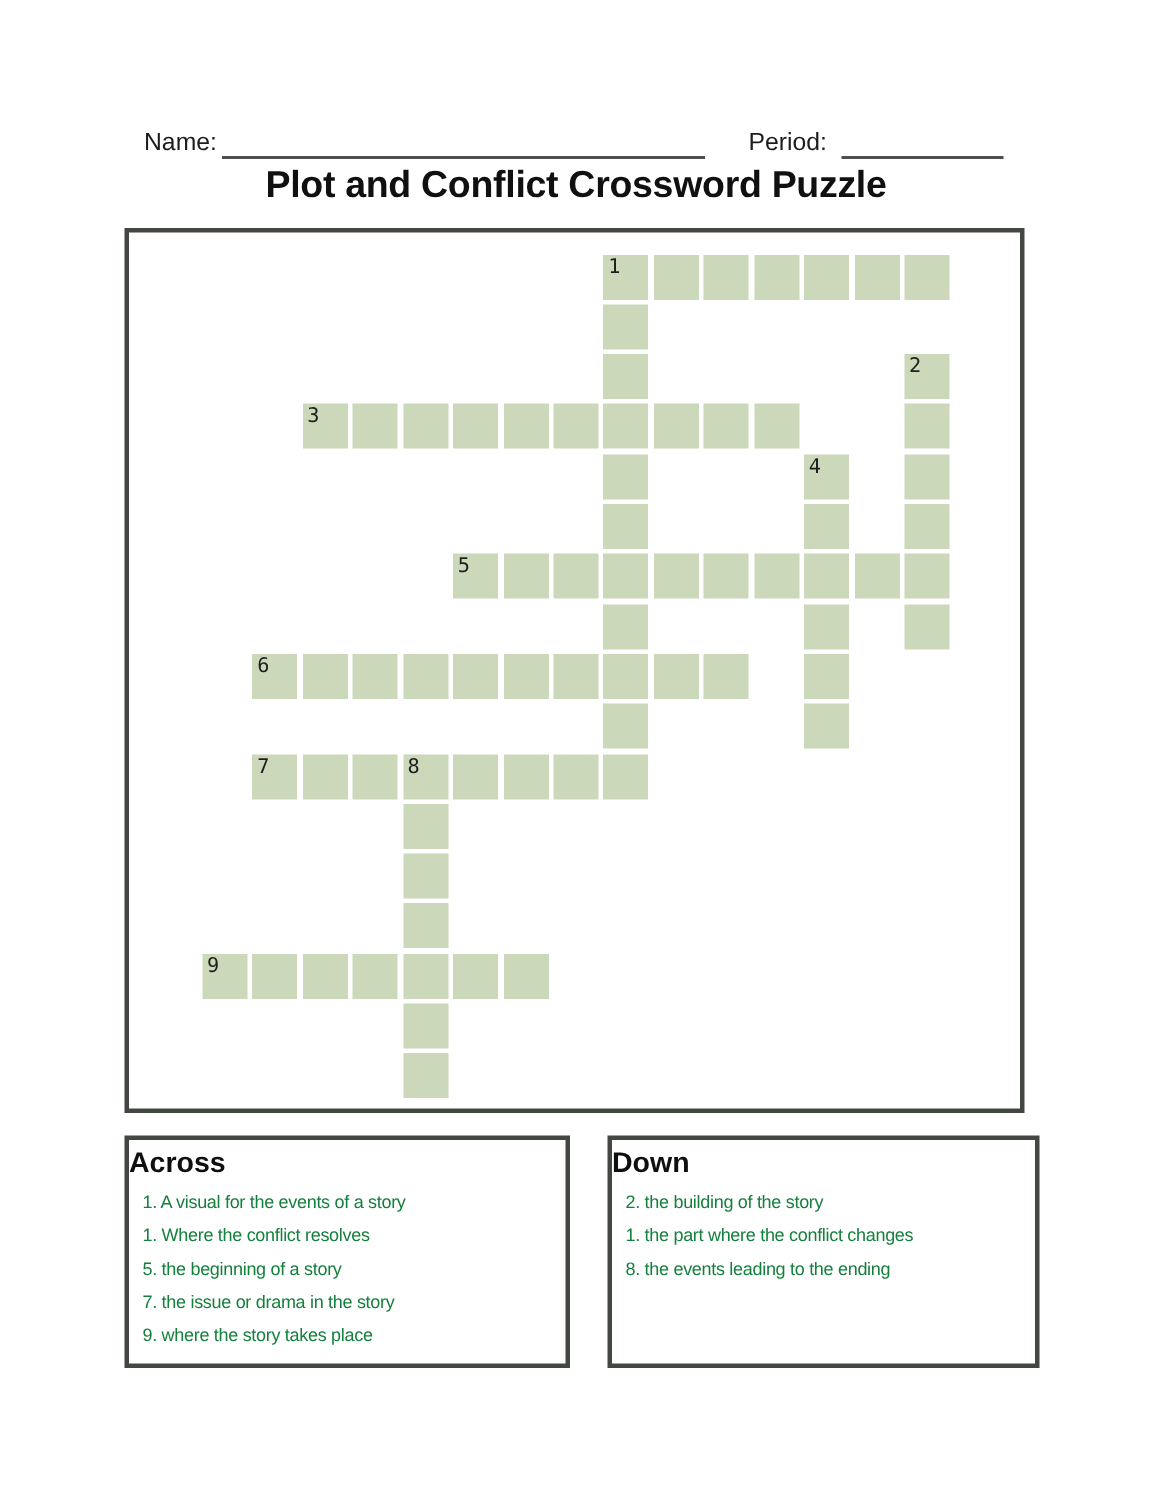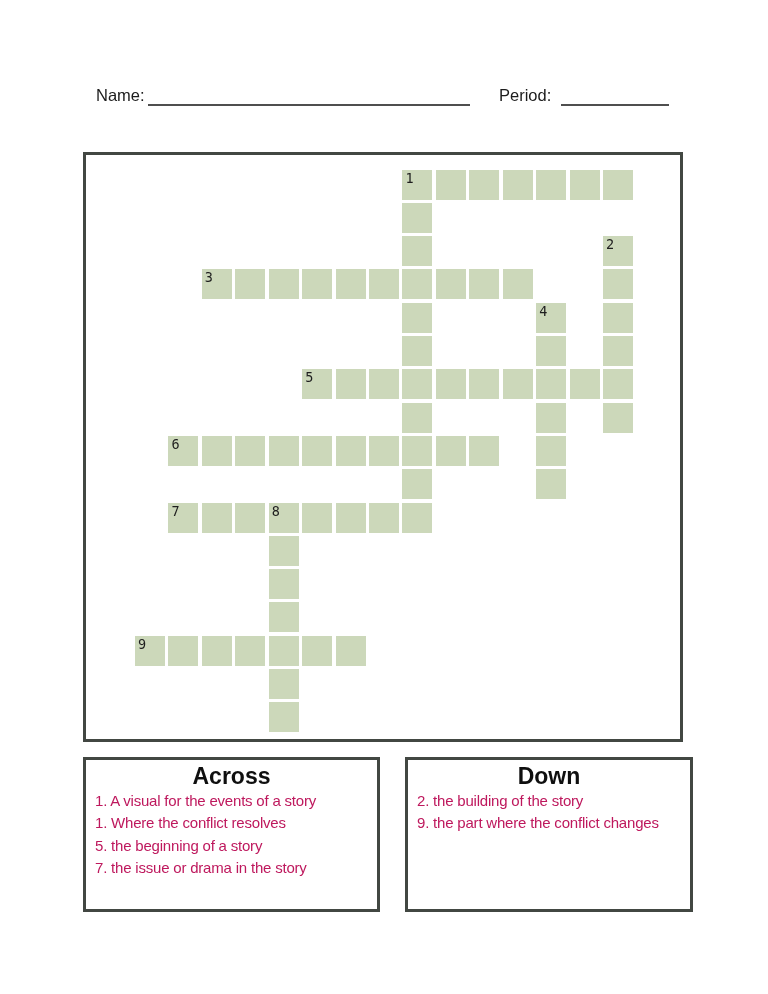--- a/index.html
+++ b/index.html
@@ -31,38 +31,39 @@
     position:absolute;left:3px;top:0px;font-size:13.5px;line-height:16px;
     font-family:"DejaVu Sans Mono","DejaVu Sans",monospace;
   }
   .clue-box{
     position:absolute;top:757px;height:155px;border:3px solid #424742;
     box-sizing:border-box;background:#ffffff;
   }
   .clue-box.across{left:83px;width:297px;}
   .clue-box.down{left:395px;width:288px;margin-left:10px;}
   .clue-title{
-    margin-top:4px;text-align:center;font-size:23px;font-weight:700;
+    margin-top:4px;font-size:19px;font-weight:700;
     color:#0f0f0f;line-height:24px;
   }
   .clue-list{padding:2px 4px 0 9px;}
   .clue{
-    font-size:15px;line-height:22.3px;color:#be185d;letter-spacing:-0.2px;
+    font-size:12px;line-height:22.3px;color:#15803d;letter-spacing:-0.2px;
   }
 </style>
 </head>
 <body>
 
 <div class="page">
 
   <div class="hdr-label name">Name:</div>
   <div class="hline name-line"></div>
   <div class="hdr-label period">Period:</div>
   <div class="hline period-line"></div>
 
+  <h1 class="title">Plot and Conflict Crossword Puzzle</h1>
 
   <div class="grid-box">
       <div class="cell" style="left: 316.44px; top: 14.5px; width: 30px; height: 30px; background: rgb(204, 216, 186);">
         <span class="num" style="color: rgb(30, 30, 30);">1</span>
       </div>
       <div class="cell" style="left: 349.87px; top: 14.5px; width: 30px; height: 30px; background: rgb(204, 216, 186);"></div>
       <div class="cell" style="left: 383.3px; top: 14.5px; width: 30px; height: 30px; background: rgb(204, 216, 186);"></div>
       <div class="cell" style="left: 416.73px; top: 14.5px; width: 30px; height: 30px; background: rgb(204, 216, 186);"></div>
       <div class="cell" style="left: 450.16px; top: 14.5px; width: 30px; height: 30px; background: rgb(204, 216, 186);"></div>
       <div class="cell" style="left: 483.59px; top: 14.5px; width: 30px; height: 30px; background: rgb(204, 216, 186);"></div>
@@ -151,24 +152,26 @@
       <div class="cell" style="left: 249.58px; top: 480.7px; width: 30px; height: 30px; background: rgb(204, 216, 186);"></div>
     </div>
 
   <div class="clue-box across">
     <div class="clue-title">Across</div>
     <div class="clue-list">
         <div class="clue">1. A visual for the events of a story</div>
         <div class="clue">1. Where the conflict resolves</div>
         <div class="clue">5. the beginning of a story</div>
         <div class="clue">7. the issue or drama in the story</div>
+        <div class="clue">9. where the story takes place</div>
       </div>
   </div>
 
   <div class="clue-box down">
     <div class="clue-title">Down</div>
     <div class="clue-list">
         <div class="clue">2. the building of the story</div>
-        <div class="clue">9. the part where the conflict changes</div>
+        <div class="clue">1. the part where the conflict changes</div>
+        <div class="clue">8. the events leading to the ending</div>
       </div>
   </div>
 
 </div>
 
 </body></html>

